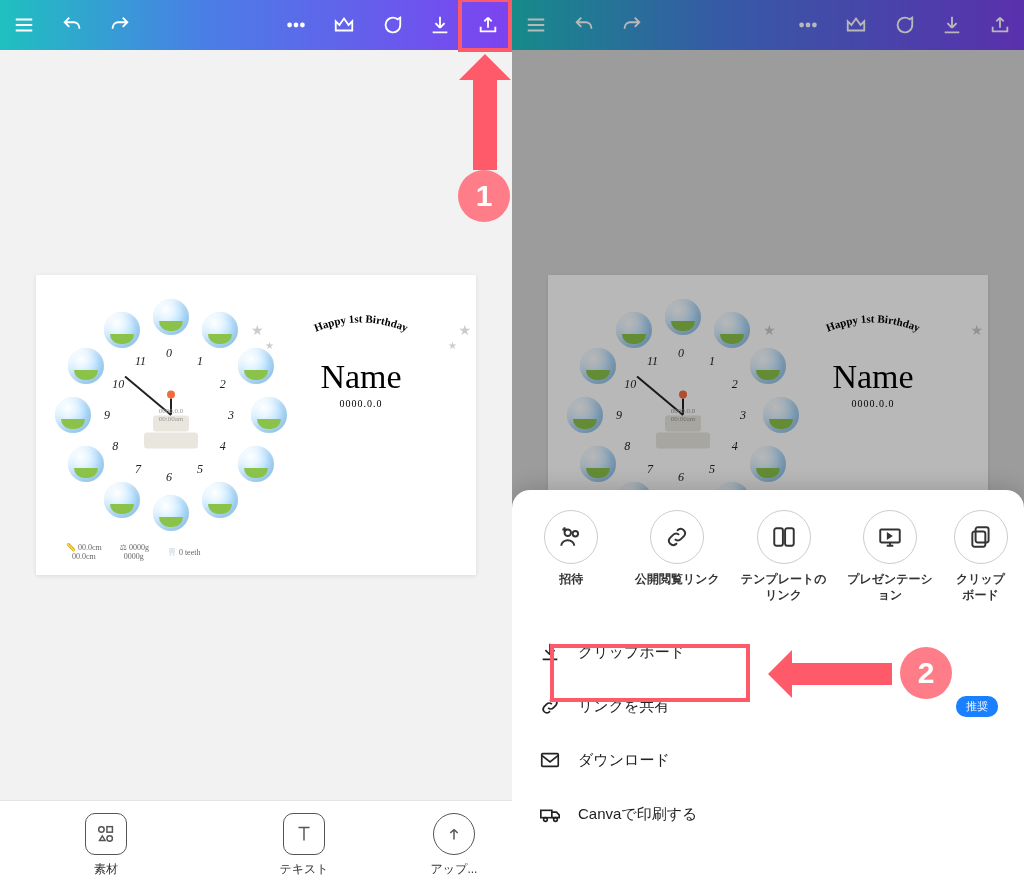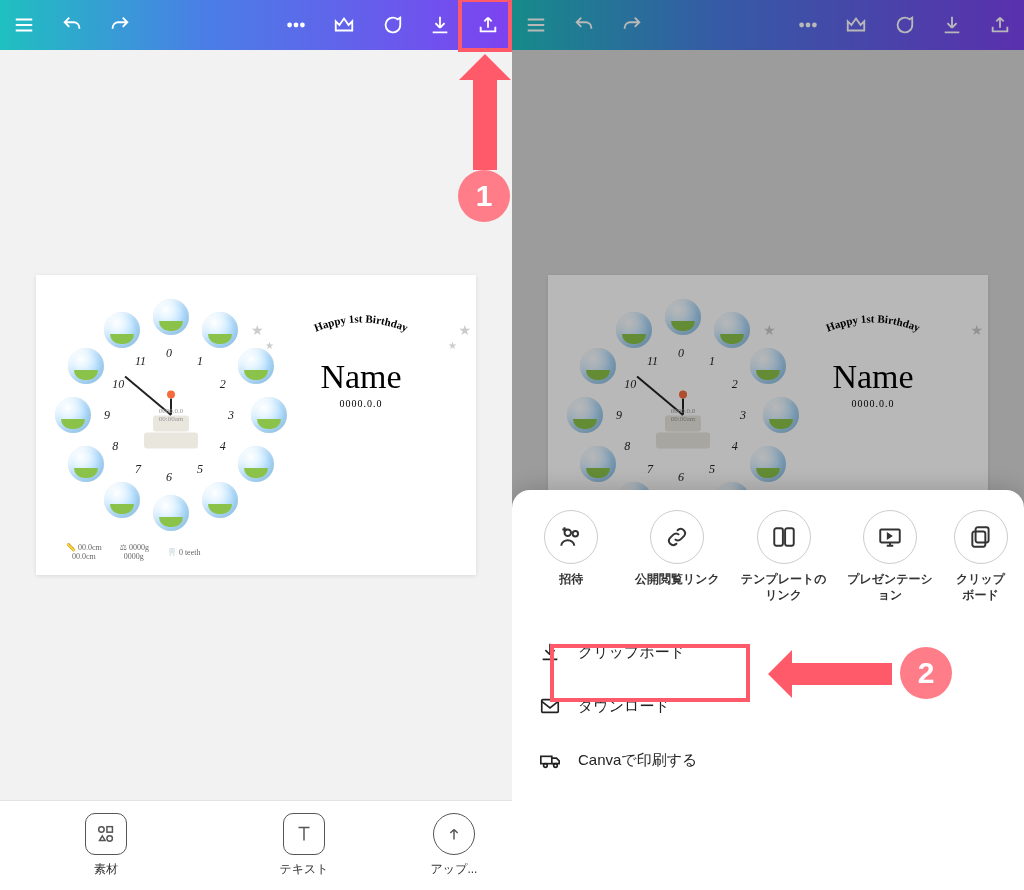--- a/index.html
+++ b/index.html
@@ -503,20 +503,29 @@
         <span class="sicon">
             <svg viewBox="0 0 24 24">
               <path d="M12 3v12m0 0l-5-5m5 5l5-5M4 20h16"></path>
             </svg>
           </span>
         <span>クリップボード</span>
       </div>
       <div class="sheet-item">
         <span class="sicon">
             <svg viewBox="0 0 24 24">
+              <path d="M10 14a4 4 0 005.6 0l3-3a4 4 0 00-5.6-5.6l-1 1M14 10a4 4 0 00-5.6 0l-3 3a4 4 0 005.6 5.6l1-1"></path>
+            </svg>
+          </span>
+        <span>リンクを共有</span>
+        <span class="badge">推奨</span>
+      </div>
+      <div class="sheet-item">
+        <span class="sicon">
+            <svg viewBox="0 0 24 24">
               <rect x="3" y="5" width="18" height="14" rx="1"></rect>
               <path d="M3 7l9 7 9-7"></path>
             </svg>
           </span>
         <span>ダウンロード</span>
       </div>
       <div class="sheet-item">
         <span class="sicon">
             <svg viewBox="0 0 24 24">
               <rect x="2" y="8" width="12" height="8"></rect>

